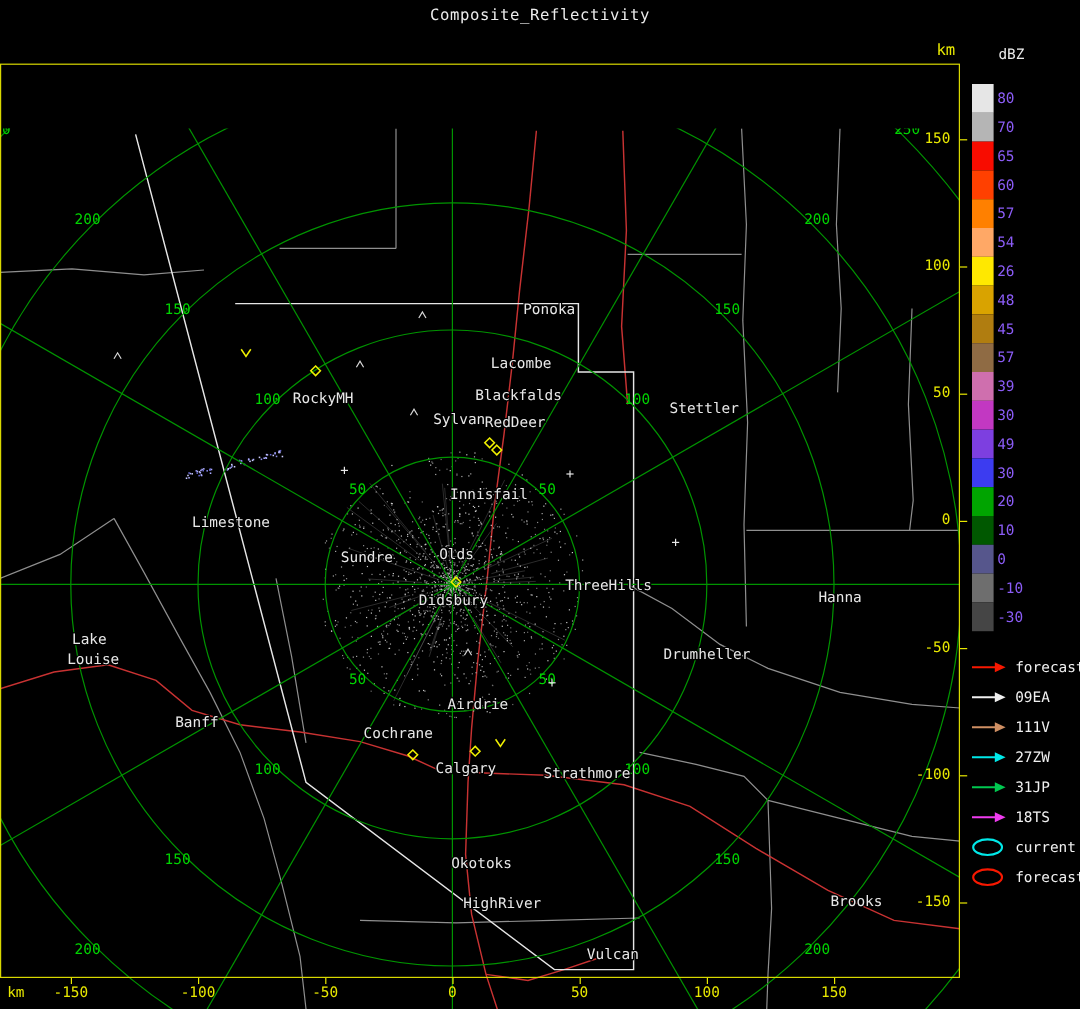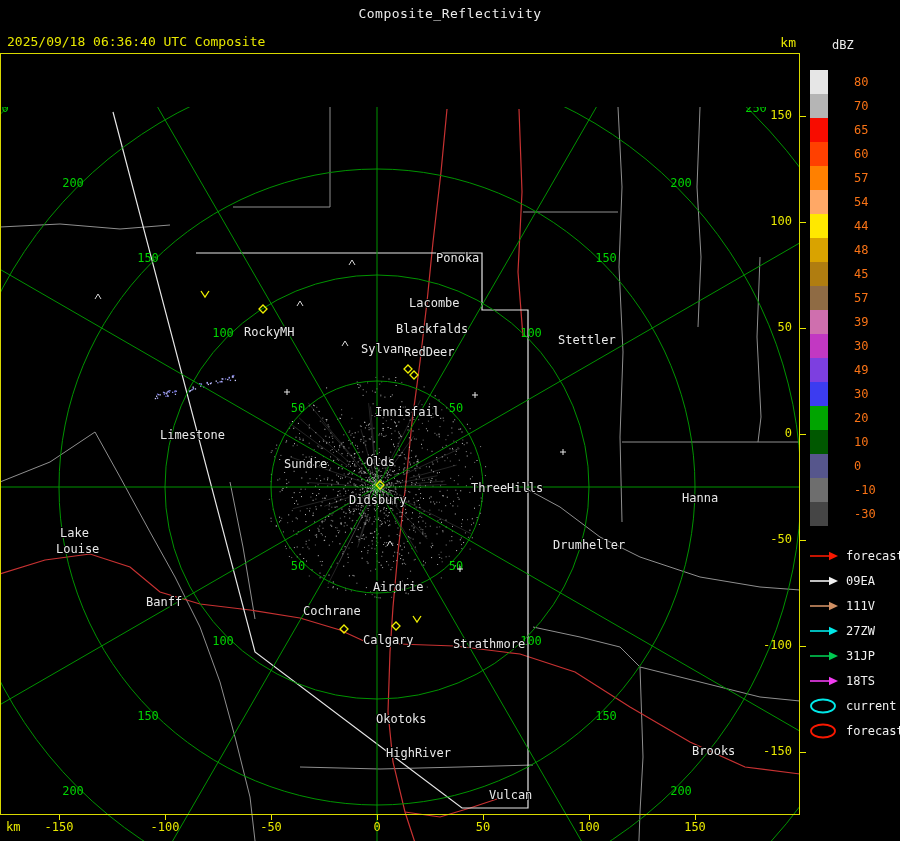--- a/index.html
+++ b/index.html
@@ -15,32 +15,31 @@
               border:1px solid #d9d900;box-sizing:border-box;pointer-events:none;}
   #map-svg{position:absolute;left:0;top:54px;}
   .tick-b{position:absolute;width:1px;height:5px;background:#e8e800;}
   .lab-b{position:absolute;width:44px;text-align:center;color:#e8e800;font-size:12px;}
   .tick-r{position:absolute;width:6px;height:1px;background:#e8e800;}
   .lab-r{position:absolute;width:52px;text-align:right;color:#e8e800;font-size:12px;}
   .dbz{position:absolute;top:38px;left:832px;color:#ececec;font-size:12px;}
   #colorbar{position:absolute;left:810px;top:70px;}
   .cb-row{display:flex;align-items:center;height:24px;}
   .cb-sw{width:18px;height:24px;}
-  .cb-lab{padding-left:26px;color:#f97316;font-size:12px;}
+  .cb-lab{padding-left:3px;color:#8b5cf6;font-size:12px;}
   #legend{position:absolute;left:806px;top:543px;}
   .lg-row{display:flex;align-items:center;height:25px;}
   .lg-icon{width:36px;display:flex;justify-content:center;}
   .lg-lab{color:#f0f0f0;font-size:12px;padding-left:4px;}
 </style>
 </head>
 <body>
 
 <div id="stage">
   <div class="ttl">Composite_Reflectivity</div>
-  <div class="stamp">2025/09/18 06:36:40 UTC Composite</div>
   <div class="km-top">km</div>
   <div class="km-bot">km</div>
 
   <div id="map-wrap">
     <svg id="map-svg" width="800" height="760" viewBox="0 0 800 760">
         <polyline points="330,0 330,100" fill="none" stroke="#8f8f8f" stroke-width="1"></polyline>
         <polyline points="233,100 330,100" fill="none" stroke="#8f8f8f" stroke-width="1"></polyline>
         <polyline points="618,0 622,80 619,160 623,245 620,330 622,415" fill="none" stroke="#8f8f8f" stroke-width="1"></polyline>
         <polyline points="523,105 618,105" fill="none" stroke="#8f8f8f" stroke-width="1"></polyline>
         <polyline points="622,335 800,335" fill="none" stroke="#8f8f8f" stroke-width="1"></polyline>
@@ -1997,21 +1996,21 @@
       <div class="cb-row">
         <div class="cb-sw" style="background: rgb(255, 128, 0);"></div>
         <div class="cb-lab">57</div>
       </div>
       <div class="cb-row">
         <div class="cb-sw" style="background: rgb(255, 168, 102);"></div>
         <div class="cb-lab">54</div>
       </div>
       <div class="cb-row">
         <div class="cb-sw" style="background: rgb(255, 232, 0);"></div>
-        <div class="cb-lab">44</div>
+        <div class="cb-lab">26</div>
       </div>
       <div class="cb-row">
         <div class="cb-sw" style="background: rgb(217, 163, 0);"></div>
         <div class="cb-lab">48</div>
       </div>
       <div class="cb-row">
         <div class="cb-sw" style="background: rgb(176, 125, 16);"></div>
         <div class="cb-lab">45</div>
       </div>
       <div class="cb-row">

